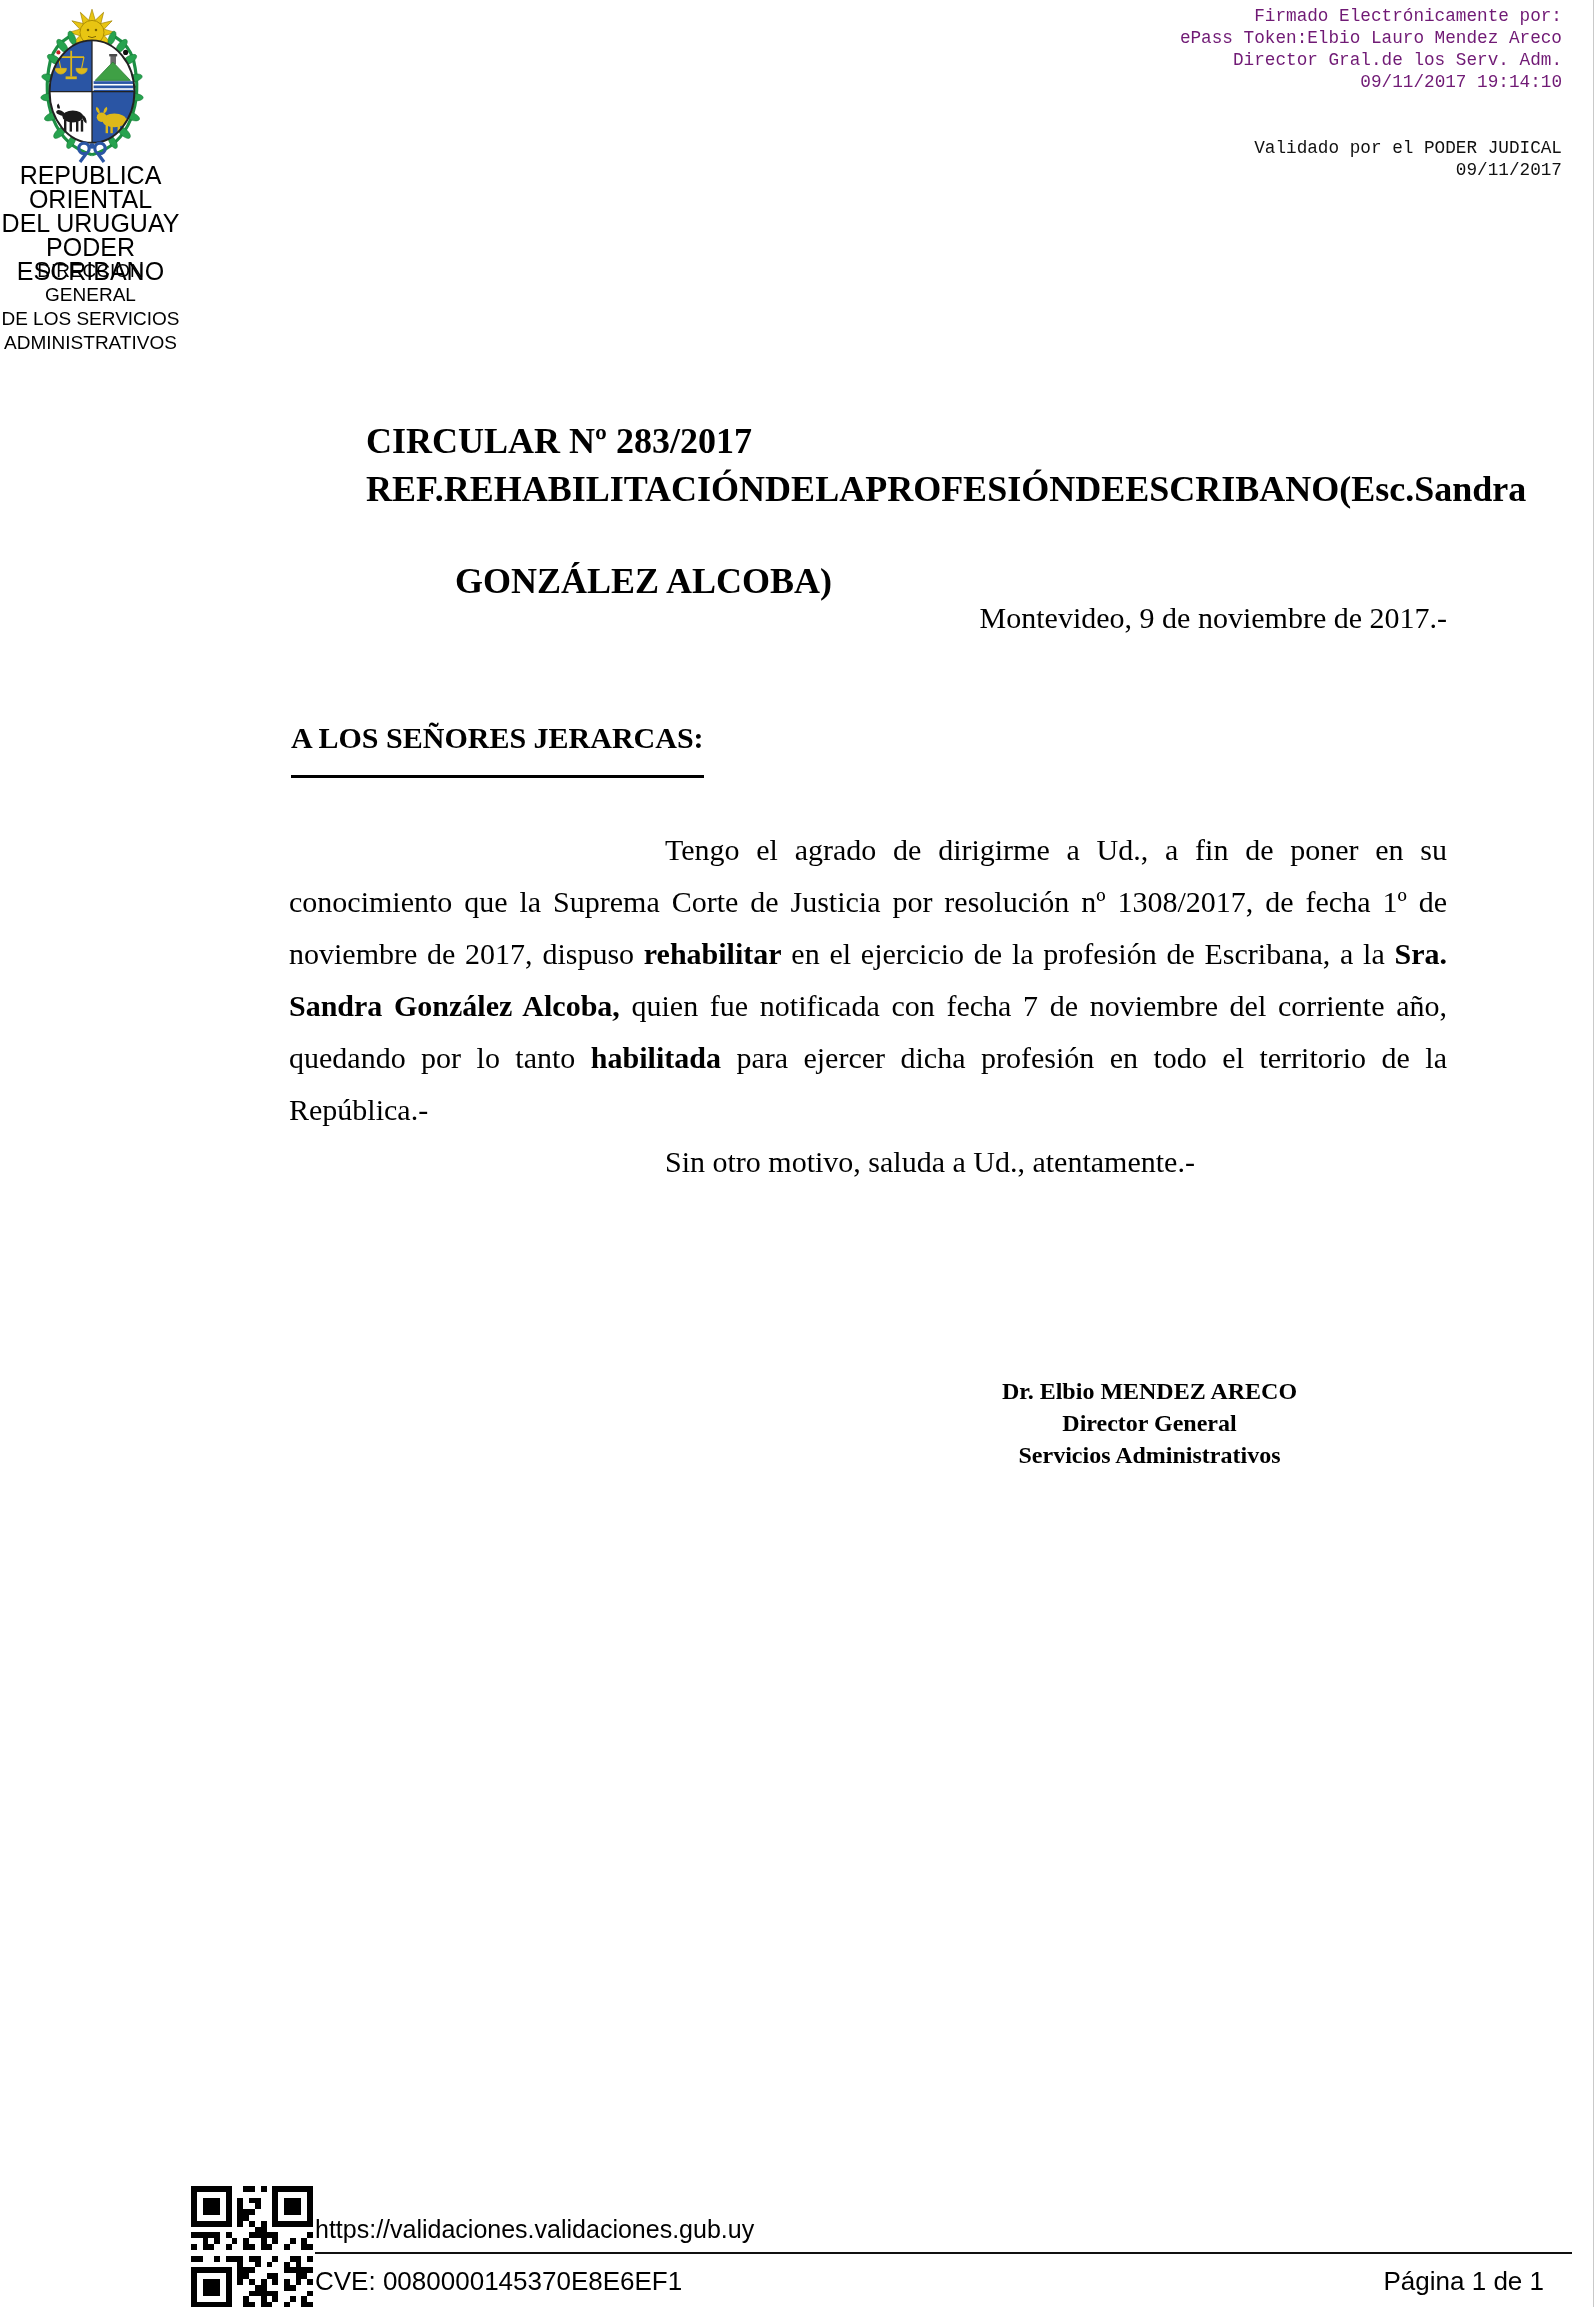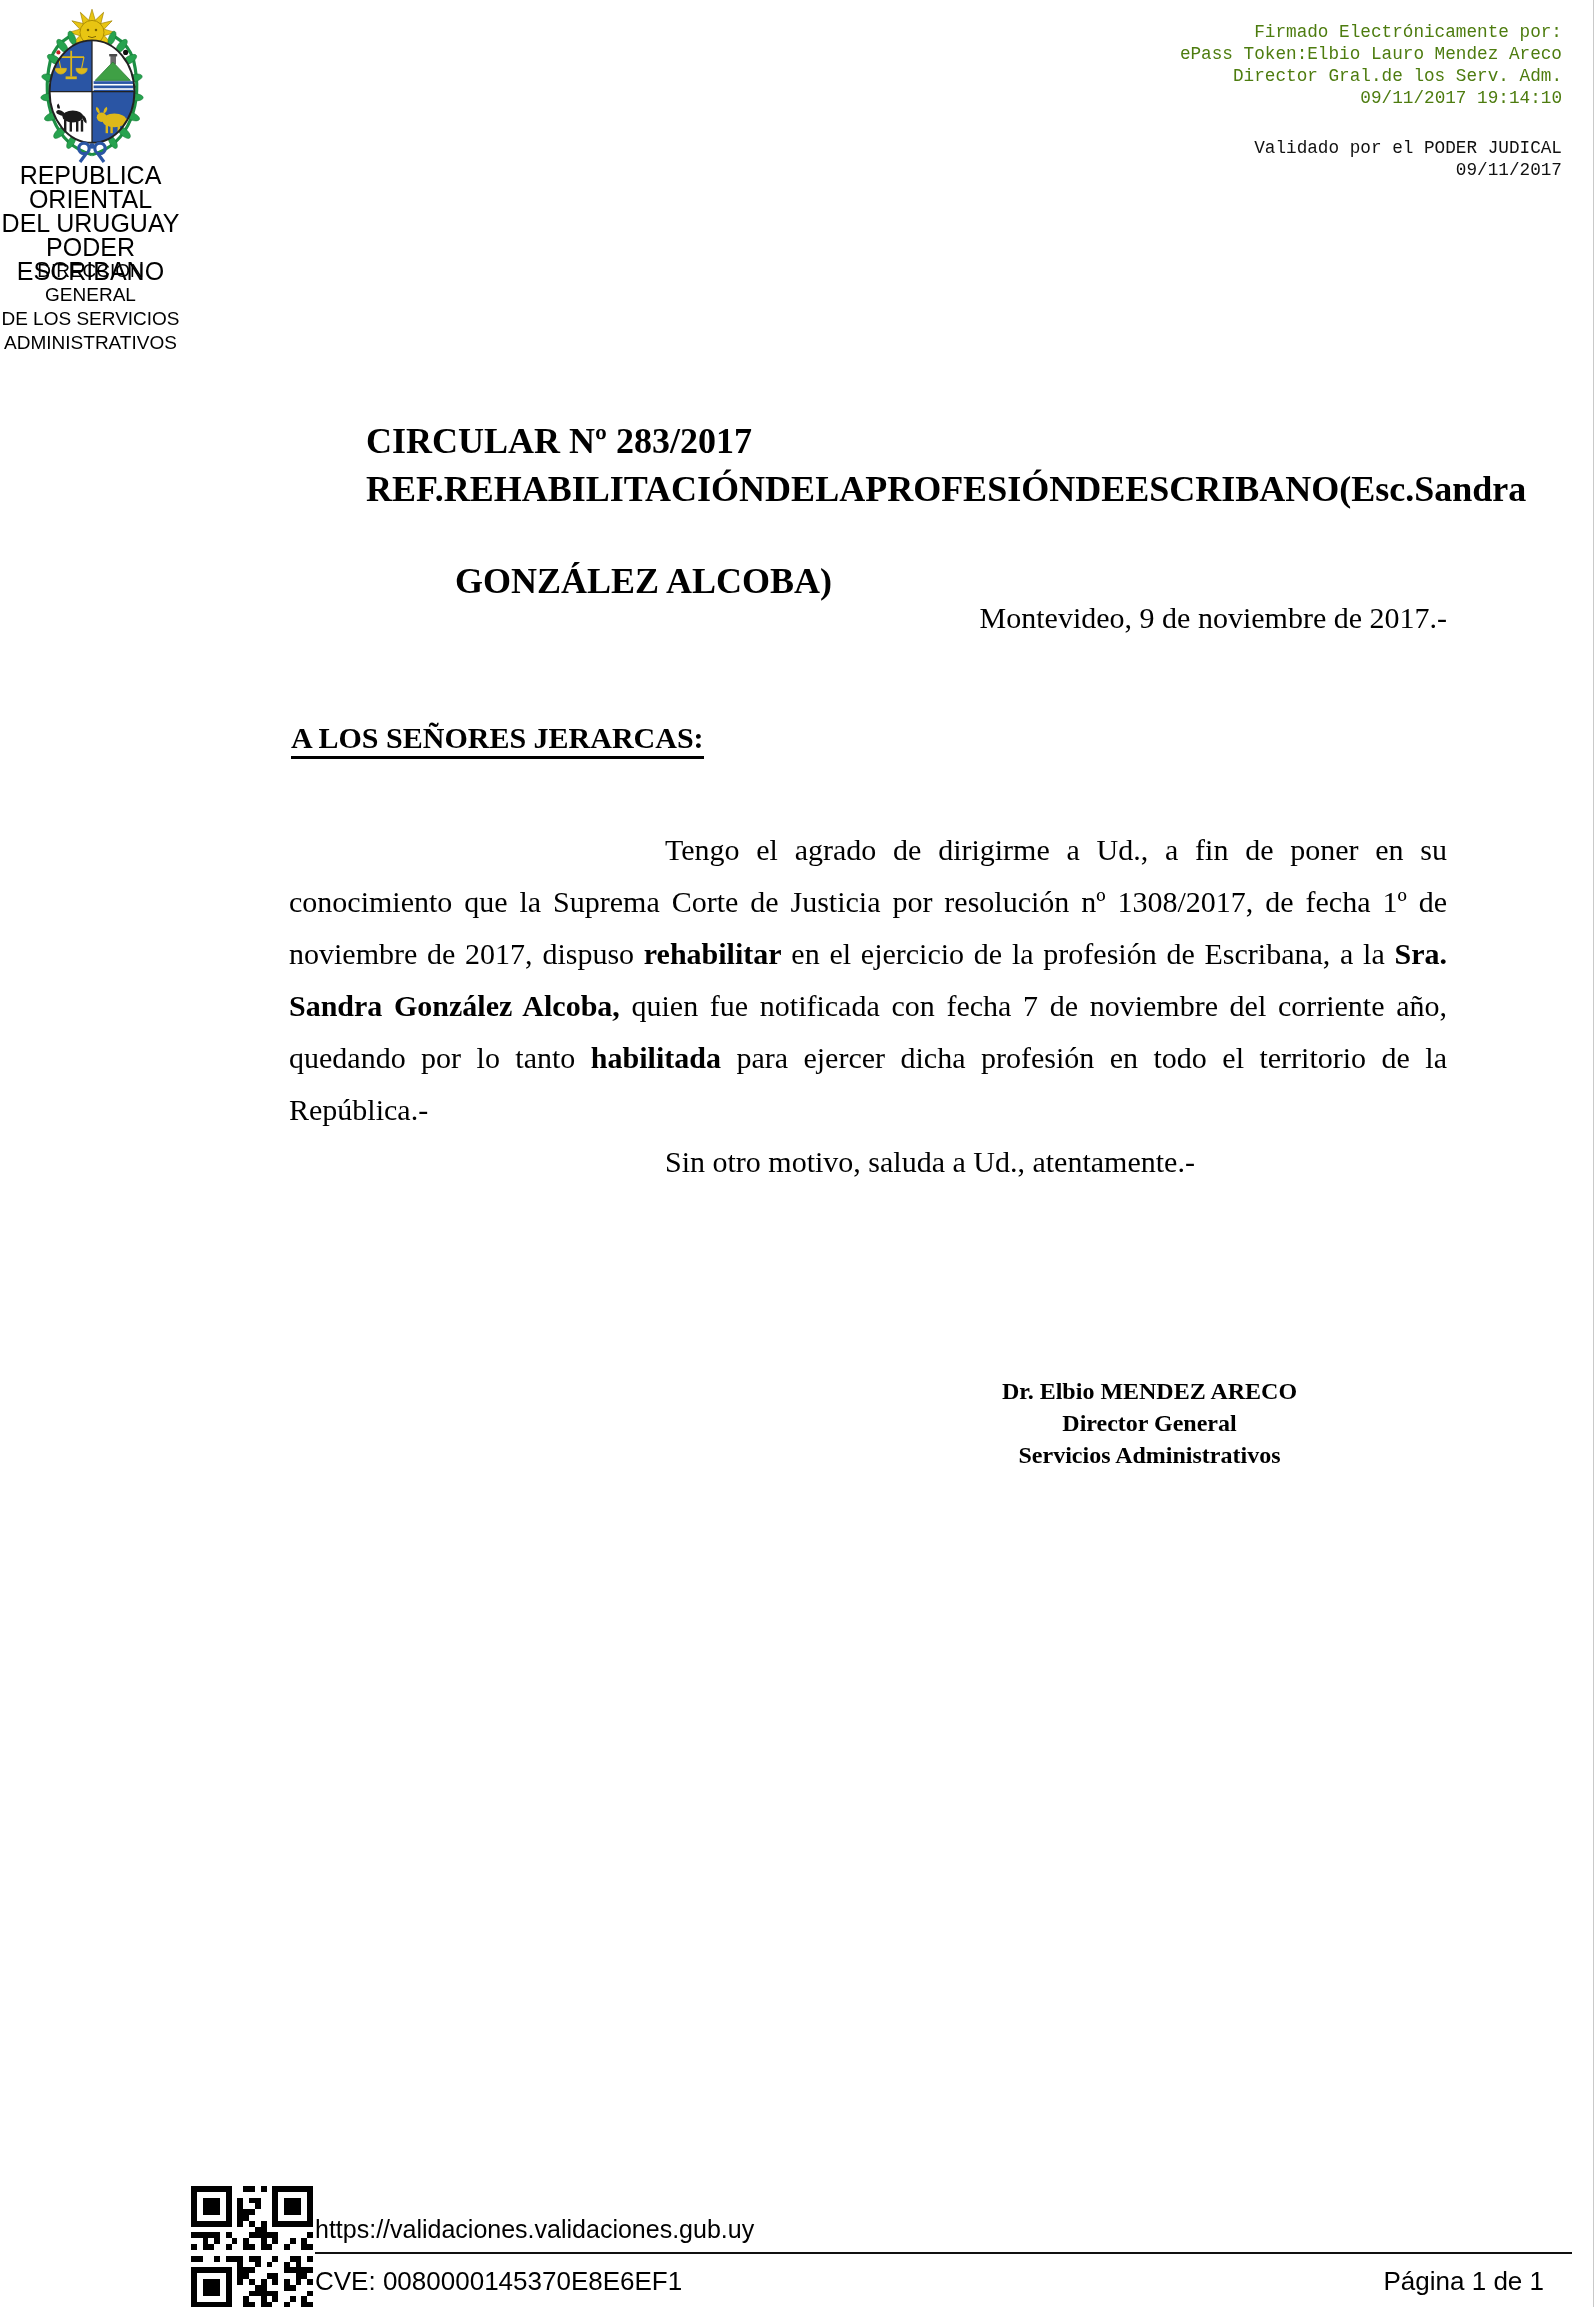--- a/index.html
+++ b/index.html
@@ -2,23 +2,23 @@
 <html style="font-size:12.3px"><head>
 <meta charset="utf-8">
 <style>
   * { margin:0; padding:0; box-sizing:border-box; }
   html,body { background:#ffffff; }
   body { width:1595px; height:2307px; position:relative; overflow:hidden;
          font-family:"Liberation Serif", serif; color:#000; }
   .page { position:absolute; inset:0; background:#fff; border-right:2.3px solid #c9c9c9; }
 
   
-  .esign { position:absolute; top:21px; right:31px; text-align:right;
+  .esign { position:absolute; top:5px; right:31px; text-align:right;
            font-family:"Liberation Mono","DejaVu Sans Mono",monospace;
-           font-size:17.7px; line-height:22px; color:#4d7c0f; }
+           font-size:17.7px; line-height:22px; color:#701a75; }
   .validado { position:absolute; top:137px; right:31px; text-align:right;
            font-family:"Liberation Mono","DejaVu Sans Mono",monospace;
            font-size:17.7px; line-height:22px; color:#111; }
 
   
   .coat { position:absolute; left:19px; top:6.2px; }
   .org-block { position:absolute; left:0; top:163px; width:181px; text-align:center;
            font-family:"Liberation Sans","DejaVu Sans",sans-serif;
            font-size:25px; line-height:24px; }
   .division-block { position:absolute; left:0; top:259px; width:181px; text-align:center;
@@ -29,21 +29,21 @@
   .title-block { position:absolute; left:289px; top:417px; width:1158px;
            font-weight:bold; font-size:36px; line-height:48px; }
   .circular-line { margin-left:77px; }
   .ref-line1 { display:flex; justify-content:space-between; margin-left:77px;text-align:center; }
   .ref-line2 { margin-left:166px;margin-top:44px; }
 
   .dateline { position:absolute; left:289px; top:601px; width:1158px;
            text-align:right; font-size:30px; }
 
   .salutation { position:absolute; left:291px; top:721px; font-size:30px; font-weight:bold; }
-  .salutation span { display:inline-block; border-bottom:3.1px solid #000; padding-bottom:1px; }
+  .salutation span { display:inline-block; border-bottom:3.1px solid #000; padding-bottom:20px; }
 
   .bodytext { position:absolute; left:289px; top:824px; width:1158px;
            font-size:30px; line-height:52px; text-align:justify; }
   .bodytext p { margin:0; text-indent:376px; }
 
   .signature-block { position:absolute; left:984px; top:1375px; width:331px;
            text-align:center; font-weight:bold; font-size:24px; line-height:32px; }
 
   
   .qr { position:absolute; left:191px; top:2186px; width:122px; height:122px; }

